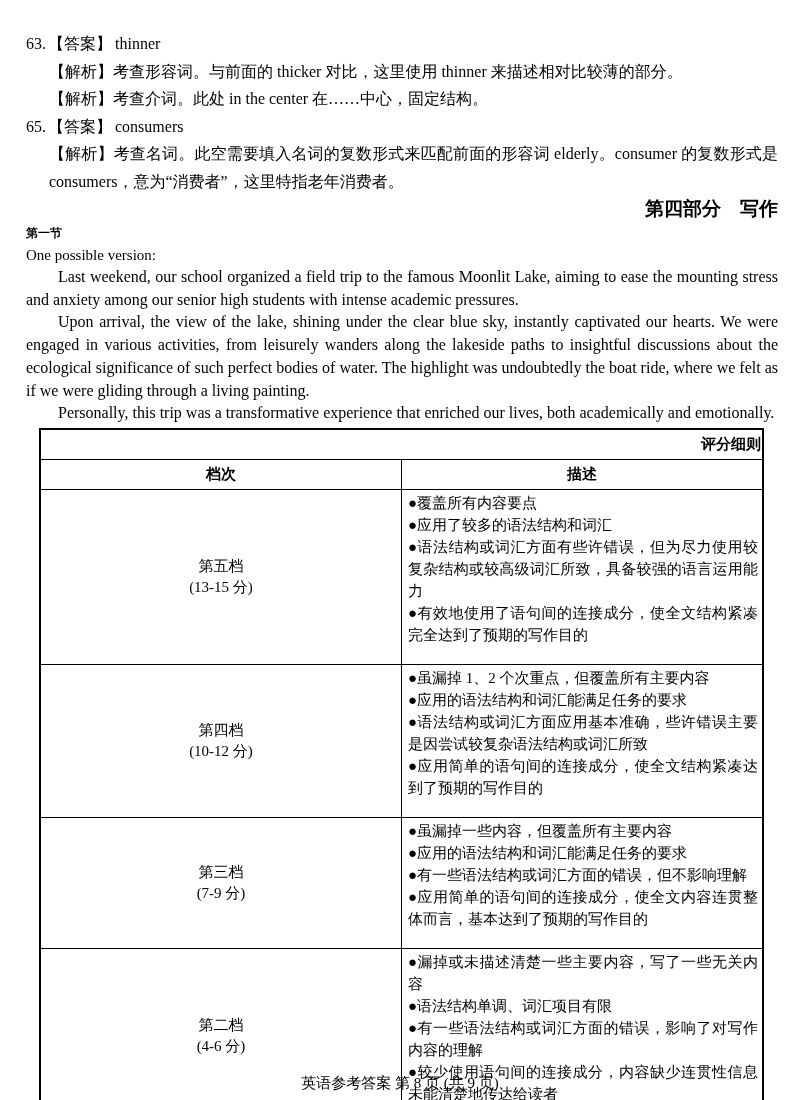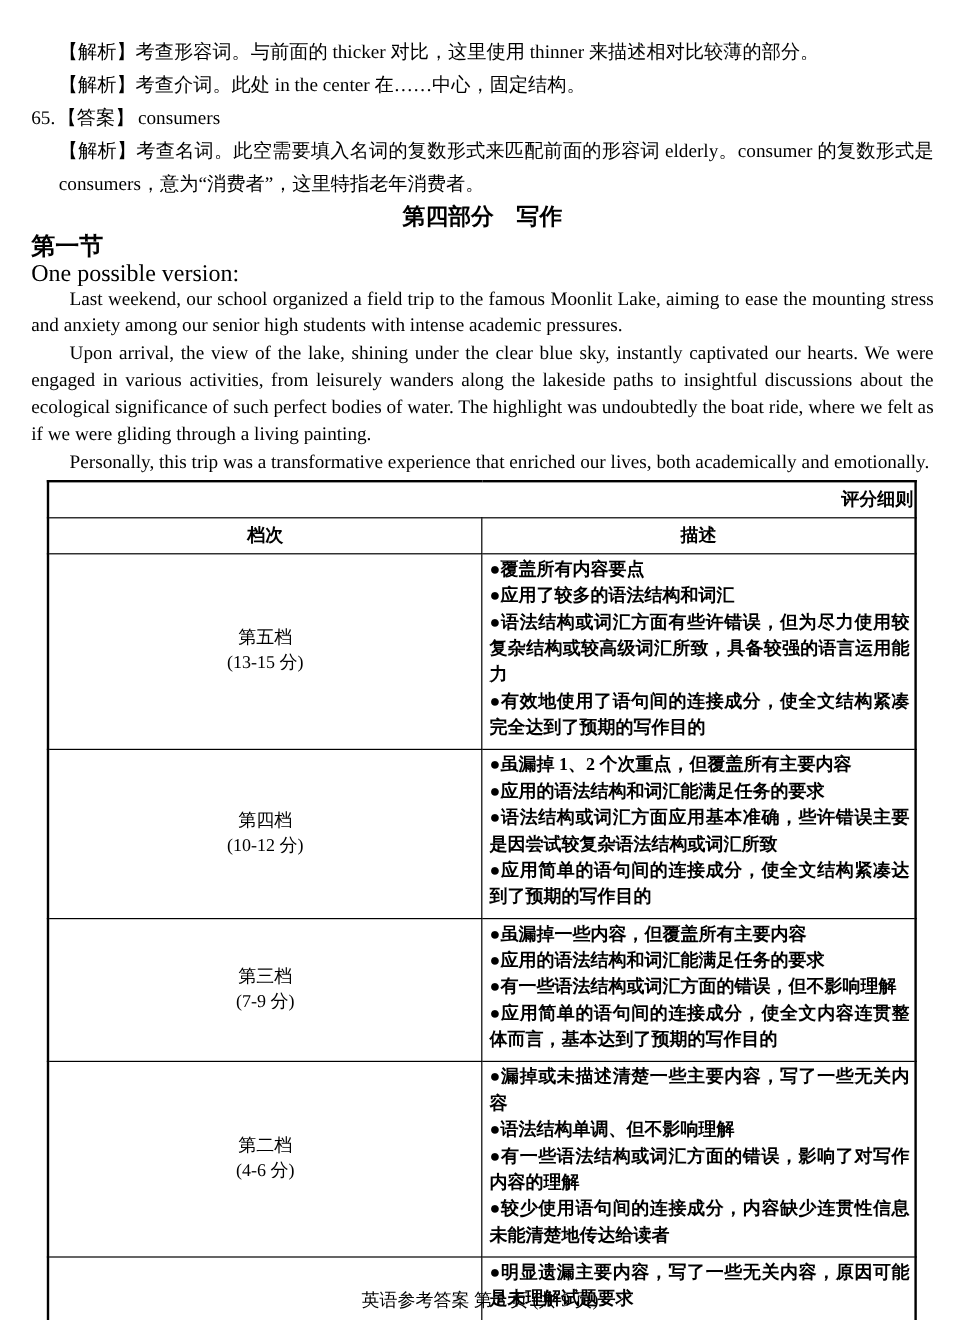--- a/index.html
+++ b/index.html
@@ -13,29 +13,29 @@
 
   
   .answers { font-size: 16px; line-height: 27.5px; }
   .ans-line { white-space: nowrap; }
   .ans-num { margin-right: 2px; }
   .ans-value { margin-left: 3px; }
   .analysis { margin-left: 23px; text-align: justify; }
 
   
   .part-title {
-    font-size: 19px; font-weight: bold; text-align: center;
+    font-size: 19px; font-weight: bold; text-align: right;
     line-height: 27px; margin: 0;
     font-family: "Liberation Sans", "DejaVu Sans", sans-serif;
   }
   .section-title {
-    font-size: 20px; font-weight: bold; line-height: 22px;
+    font-size: 12px; font-weight: bold; line-height: 22px;
     font-family: "Liberation Sans", "DejaVu Sans", sans-serif;
   }
-  .version-label { font-size: 20px; line-height: 22px; }
+  .version-label { font-size: 15px; line-height: 22px; }
 
   
   .essay p {
     margin: 0; font-size: 16px; line-height: 22.7px;
     text-align: justify; text-indent: 2em;
   }
 
   
   table.rubric {
     border-collapse: collapse; table-layout: fixed;
@@ -47,37 +47,40 @@
   td.rubric-title {
     text-align: right; font-weight: bold; height: 27px;
     font-family: "Liberation Sans", "DejaVu Sans", sans-serif;
   }
   td.col-head {
     text-align: center; font-weight: bold; height: 27px;
     font-family: Liberation Mono, monospace;
   }
   td.level-cell { width: 84px; text-align: center; padding: 0 2px; }
   .level-name, .level-score { line-height: 21px; }
-  td.desc-cell { padding: 2px 4px 6px 6px; font-weight: bold; }
+  td.desc-cell { padding: 2px 4px 18px 6px; }
   .bullet { line-height: 22px; text-align: justify; }
 
   
   .footer {
     position: absolute; left: 0; right: 0; bottom: 7px;
     text-align: center; font-size: 15px;
   }
 </style>
 </head>
 <body>
 
 <div class="page">
 
   <div class="answers">
 
     <div class="answer-item">
+      <div class="ans-line">
+        <span class="ans-num">63.</span><span>【答案】</span><span class="ans-value">thinner</span>
+      </div>
       <div class="analysis">
         <span>【解析】</span><span>考查形容词。与前面的 thicker 对比，这里使用 thinner 来描述相对比较薄的部分。</span>
       </div>
     </div>
 
     <div class="answer-item">
       <div class="analysis">
         <span>【解析】</span><span>考查介词。此处 in the center 在……中心，固定结构。</span>
       </div>
     </div>
@@ -153,21 +156,21 @@
         </td>
       </tr>
 
       <tr>
         <td class="level-cell">
           <div class="level-name">第二档</div>
           <div class="level-score">(4-6 分)</div>
         </td>
         <td class="desc-cell">
           <div class="bullet">●漏掉或未描述清楚一些主要内容，写了一些无关内容</div>
-          <div class="bullet">●语法结构单调、但不影响理解</div>
+          <div class="bullet">●语法结构单调、词汇项目有限</div>
           <div class="bullet">●有一些语法结构或词汇方面的错误，影响了对写作内容的理解</div>
           <div class="bullet">●较少使用语句间的连接成分，内容缺少连贯性信息未能清楚地传达给读者</div>
         </td>
       </tr>
 
       <tr>
         <td class="level-cell">
           
           
         </td>

